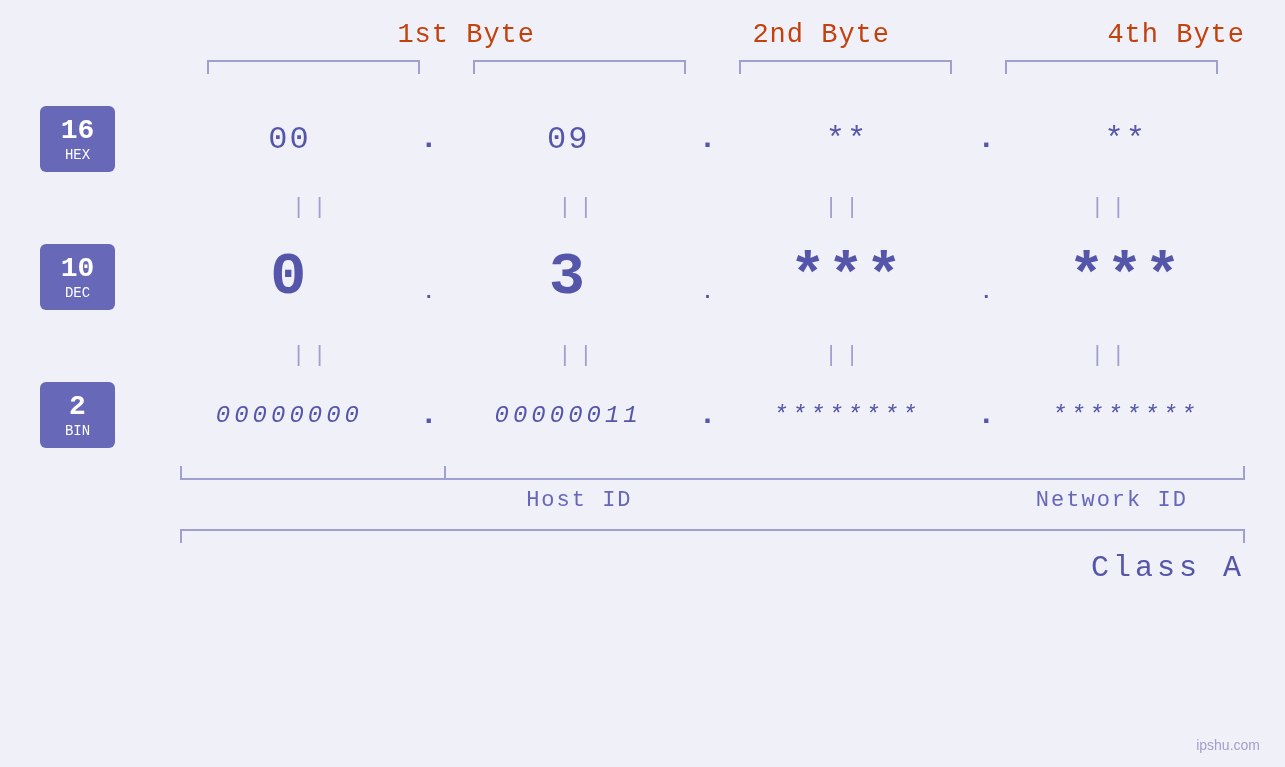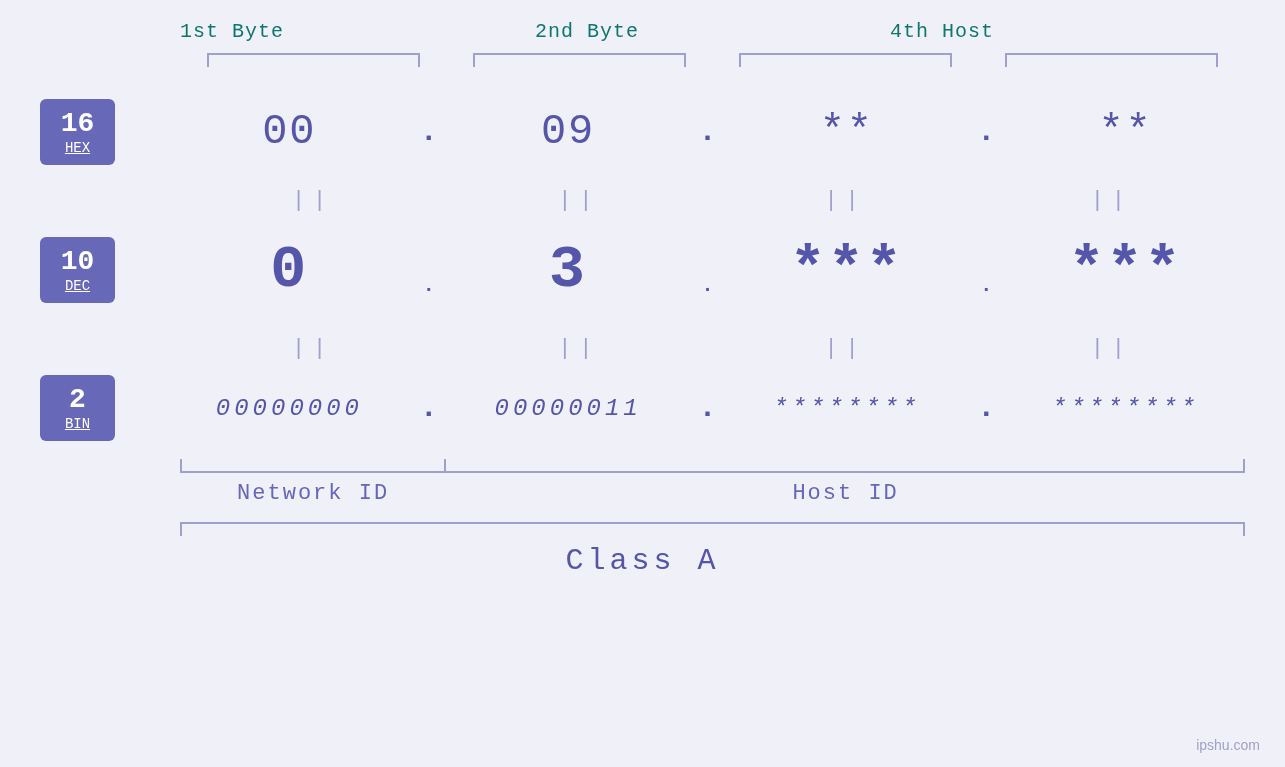--- a/index.html
+++ b/index.html
@@ -24,23 +24,23 @@
 
     
     .byte-headers {
       display: flex;
       margin-left: 140px;
       margin-bottom: 10px;
     }
 
     .byte-header {
       flex: 1;
-      text-align: left;
-      color: #0f766e;
-      font-size: 20px;
+      text-align: right;
+      color: #c2410c;
+      font-size: 27px;
       letter-spacing: 1px;
     }
 
     
     .brackets-row {
       display: flex;
       margin-left: 140px;
       margin-bottom: 20px;
     }
 
@@ -84,37 +84,36 @@
 
     .label-badge .num {
       font-size: 28px;
       font-weight: bold;
       display: block;
     }
 
     .label-badge .base {
       font-size: 14px;
       display: block;
-      text-decoration: underline;
     }
 
     .values-row {
       display: flex;
       flex: 1;
       align-items: center;
     }
 
     .value-cell {
       flex: 1;
       text-align: center;
       color: #5555aa;
     }
 
     .value-text {
-      font-size: 42px;
+      font-size: 32px;
       font-weight: normal;
       letter-spacing: 2px;
     }
 
     .value-text.large {
       font-size: 60px;
       font-weight: bold;
     }
 
     .value-text.small {
@@ -170,21 +169,21 @@
     .eq2 { margin-top: 8px; }
   </style>
 </head>
 <body>
 
 <div class="main-container">
 
   <div class="byte-headers">
     <div class="byte-header">1st Byte</div>
     <div class="byte-header">2nd Byte</div>
-    <div class="byte-header">4th Host</div>
+    <div class="byte-header">4th Byte</div>
   </div>
 
   <div class="brackets-row">
     <div class="bracket-cell">
       <div class="bracket"></div>
     </div>
     <div class="bracket-cell">
       <div class="bracket"></div>
     </div>
     <div class="bracket-cell">
@@ -288,22 +287,22 @@
   </div>
 
   <div style="margin-left:140px; margin-top:6px; display:flex; position:relative;">
 
     <div style="width:25%; height:14px; border:2px solid #a0a0d0; border-top:none;"></div>
 
     <div style="flex:1; height:14px; border:2px solid #a0a0d0; border-top:none; border-left:none;"></div>
   </div>
 
   <div style="margin-left:140px; display:flex; margin-top:8px;">
+    <div style="flex:1; text-align:center; color:#6666bb; font-size:22px; letter-spacing:2px;">Host ID</div>
     <div style="width:25%; text-align:center; color:#6666bb; font-size:22px; letter-spacing:2px;">Network ID</div>
-    <div style="flex:1; text-align:center; color:#6666bb; font-size:22px; letter-spacing:2px;">Host ID</div>
   </div>
 
   <div style="margin-left:140px; margin-top:16px; border:2px solid #a0a0d0; border-bottom:none; height:14px;"></div>
 
-  <div style="text-align:center; color:#5555aa; font-size:30px; letter-spacing:4px; margin-top:8px;">Class A</div>
+  <div style="text-align:right; color:#5555aa; font-size:30px; letter-spacing:4px; margin-top:8px;">Class A</div>
 
   <div class="watermark">ipshu.com</div>
 </div>
 
 </body></html>

